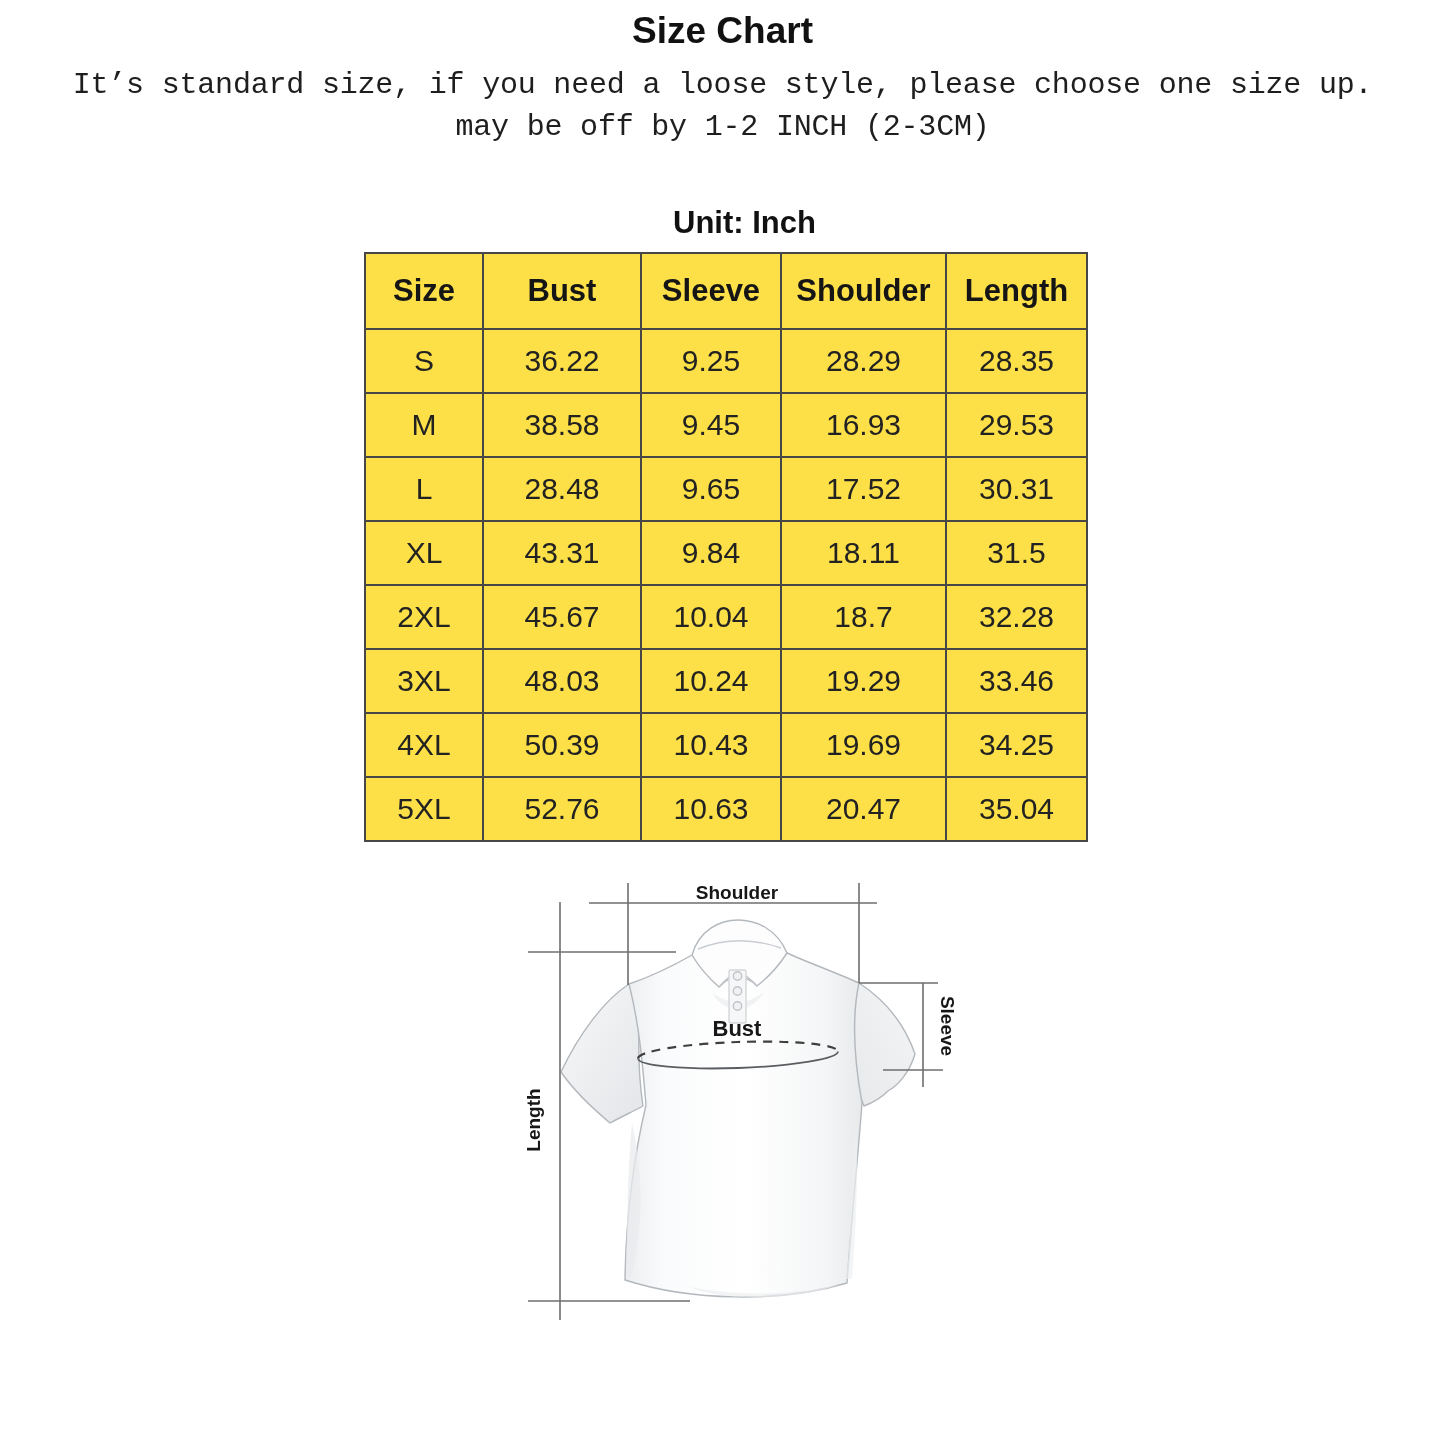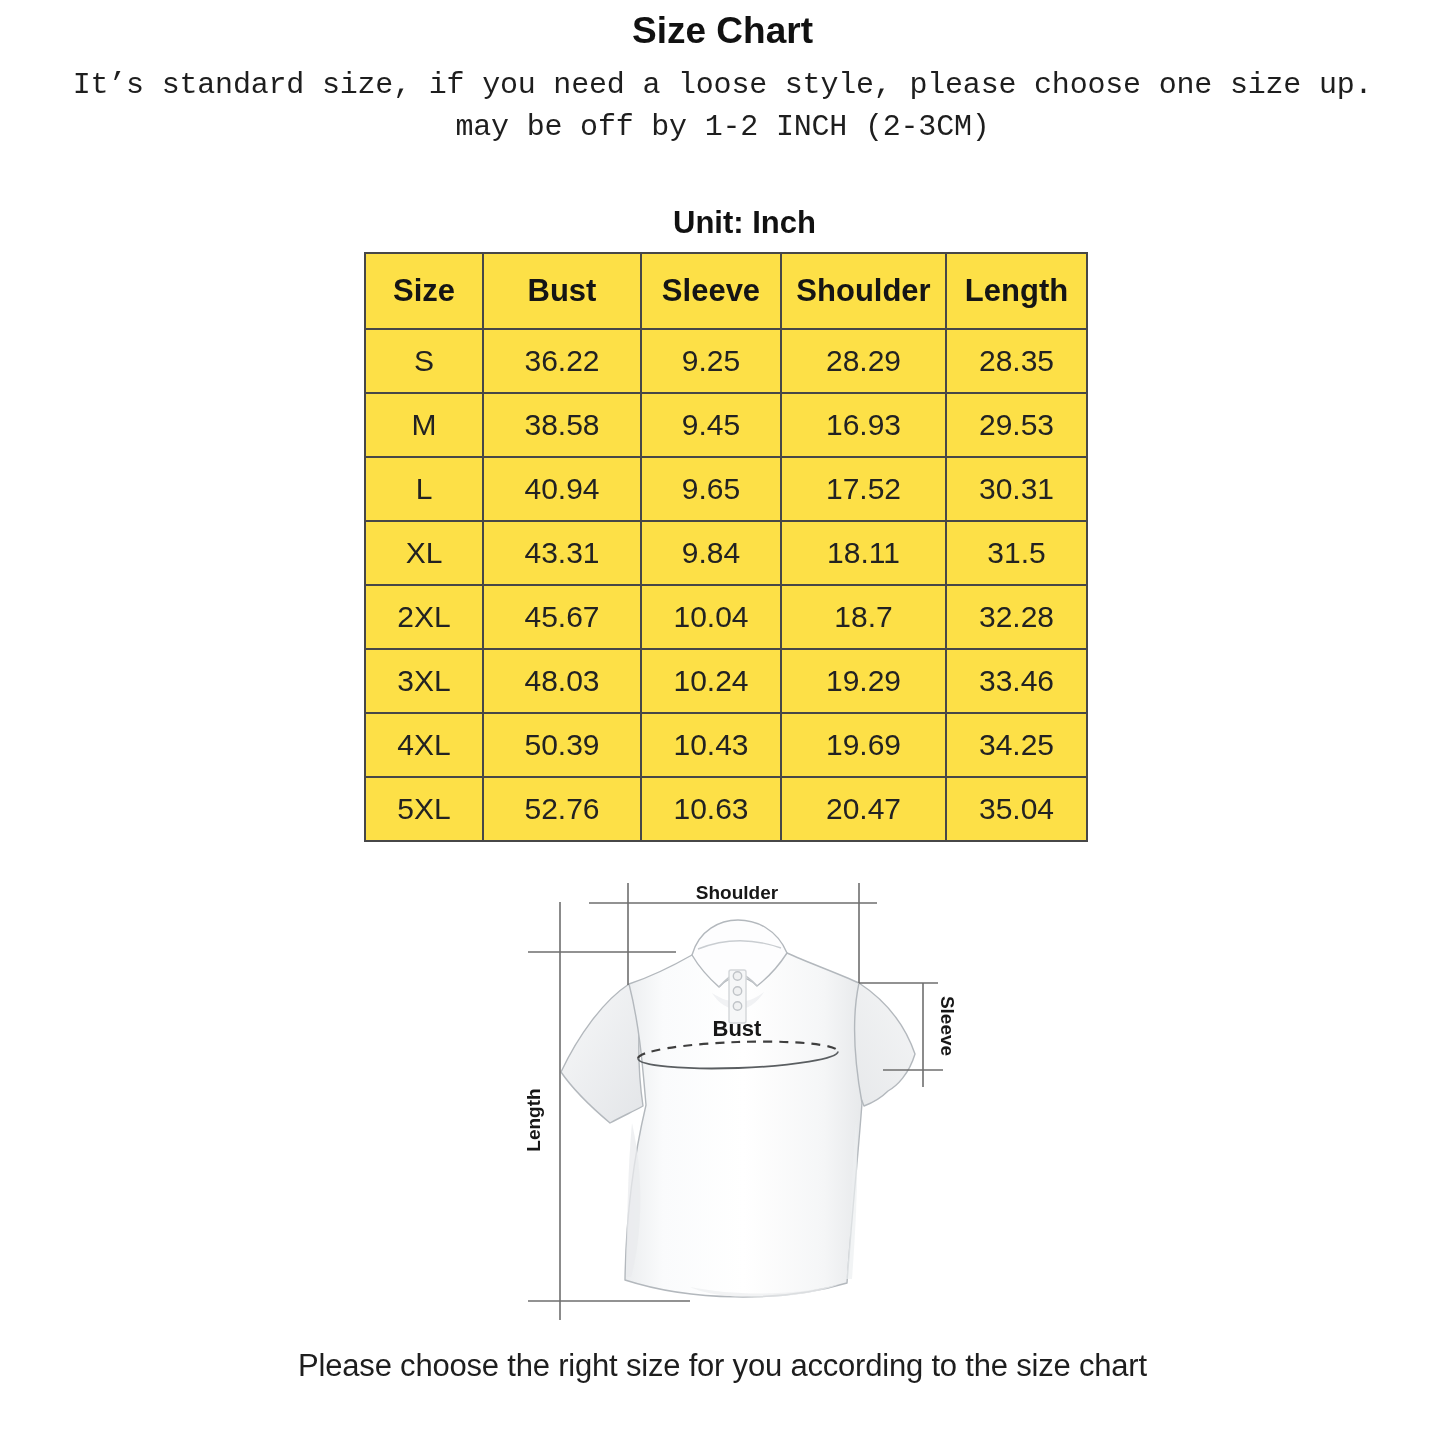--- a/index.html
+++ b/index.html
@@ -99,21 +99,21 @@
       </tr>
       <tr>
         <td>M</td>
         <td>38.58</td>
         <td>9.45</td>
         <td>16.93</td>
         <td>29.53</td>
       </tr>
       <tr>
         <td>L</td>
-        <td>40.94</td>
+        <td>28.48</td>
         <td>9.65</td>
         <td>17.52</td>
         <td>30.31</td>
       </tr>
       <tr>
         <td>XL</td>
         <td>43.31</td>
         <td>9.84</td>
         <td>18.11</td>
         <td>31.5</td>
@@ -210,16 +210,15 @@
       <path d="M138,180 A100,13 0 0 0 338,180" stroke="#5a5e61" stroke-width="1.8"></path>
     </g>
 
     <text x="237" y="24" text-anchor="middle" font-size="19">Shoulder</text>
     <text x="237" y="161" text-anchor="middle" font-size="22">Bust</text>
     <text transform="translate(40 245) rotate(-90)" text-anchor="middle" font-size="19">Length</text>
     <text transform="translate(441 151) rotate(90)" text-anchor="middle" font-size="19">Sleeve</text>
   </svg>
 
   <div class="footer-note">
-    <div>Please choose the right size for you according to the size chart</div>
   </div>
 
 </div>
 
 </body></html>

